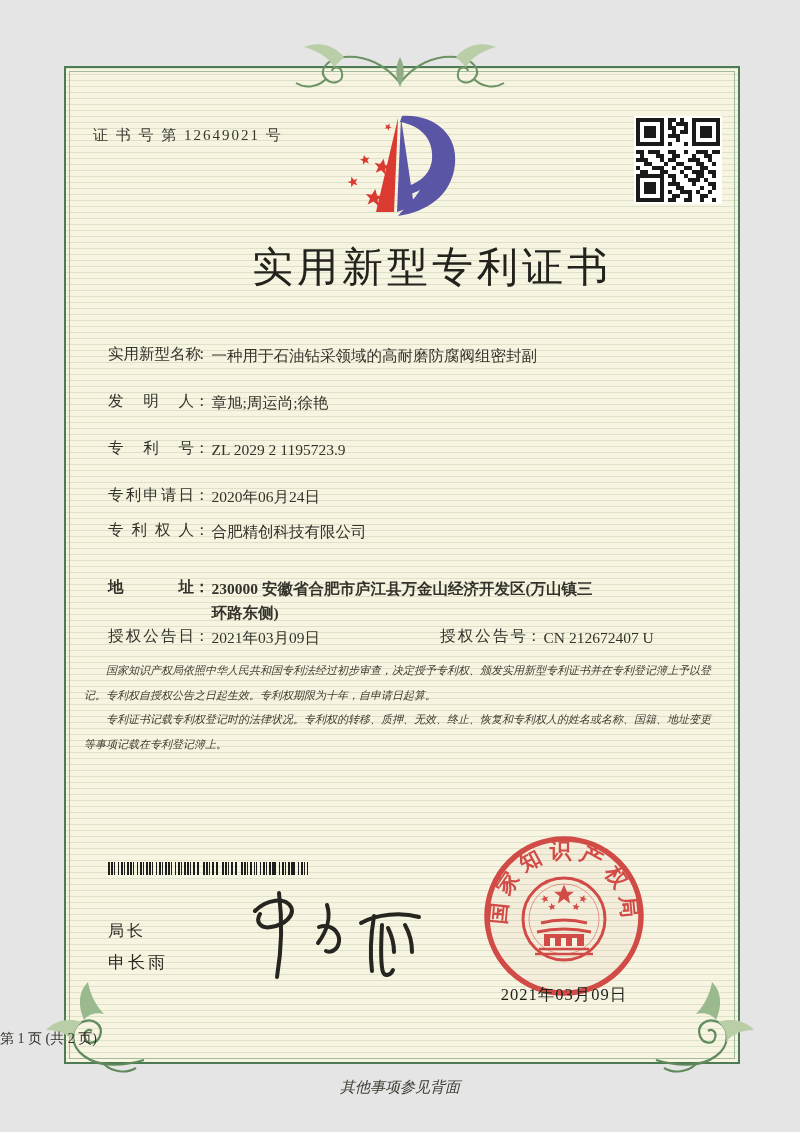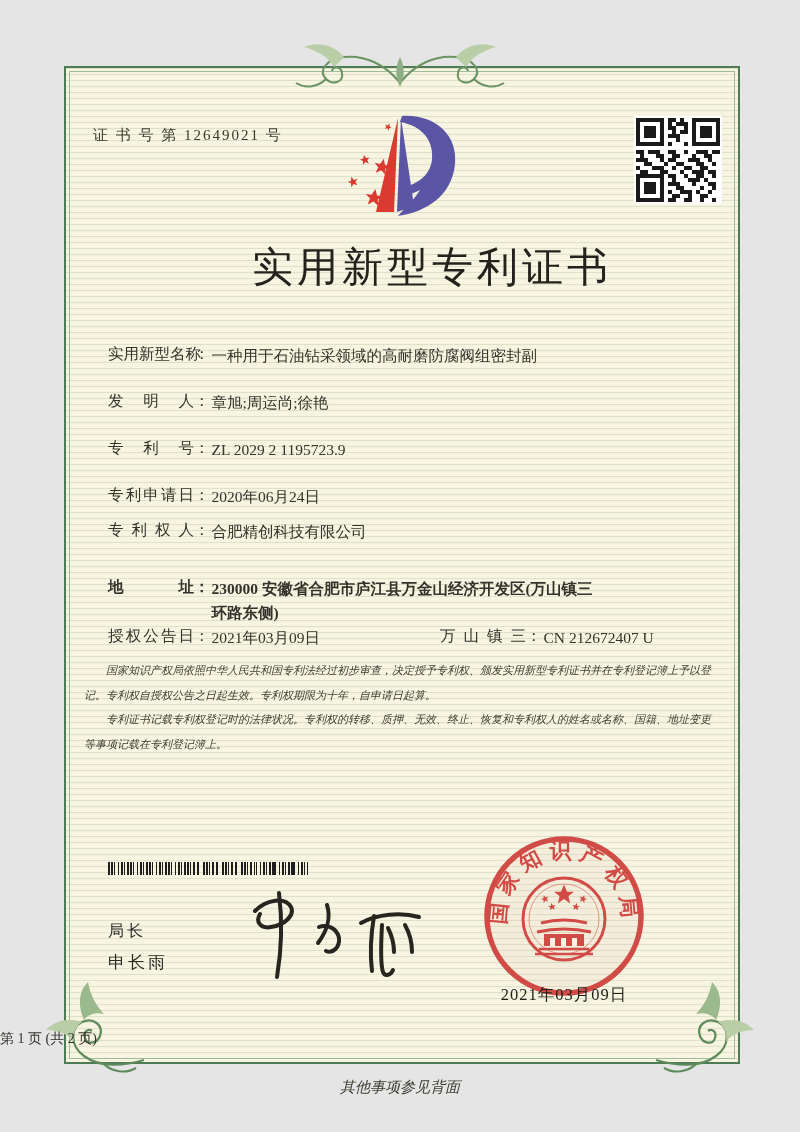--- a/index.html
+++ b/index.html
@@ -149,21 +149,21 @@
   <div class="abs frow" style="top:520px;">
     <span class="flabel">专利权人</span><span class="fcolon">：</span><span class="fvalue">合肥精创科技有限公司</span>
   </div>
   <div class="abs frow" style="top:577px;font-weight:bold;">
     <span class="flabel">地址</span><span class="fcolon">：</span><span class="fvalue wide">230000 安徽省合肥市庐江县万金山经济开发区(万山镇三
 环路东侧)</span>
   </div>
   <div class="abs frow" style="top:626px;">
     <span class="flabel">授权公告日</span><span class="fcolon">：</span><span class="fvalue">2021年03月09日</span>
     <span class="grant2">
-      <span class="flabel">万山镇三</span><span class="fcolon">：</span><span class="fvalue">CN 212672407 U</span>
+      <span class="flabel">授权公告号</span><span class="fcolon">：</span><span class="fvalue">CN 212672407 U</span>
     </span>
   </div>
 
   <div class="abs bodytext">
     <p>国家知识产权局依照中华人民共和国专利法经过初步审查，决定授予专利权、颁发实用新型专利证书并在专利登记簿上予以登记。专利权自授权公告之日起生效。专利权期限为十年，自申请日起算。</p>
     <p>专利证书记载专利权登记时的法律状况。专利权的转移、质押、无效、终止、恢复和专利权人的姓名或名称、国籍、地址变更等事项记载在专利登记簿上。</p>
   </div>
 
   <div class="abs barcode"></div>
 

